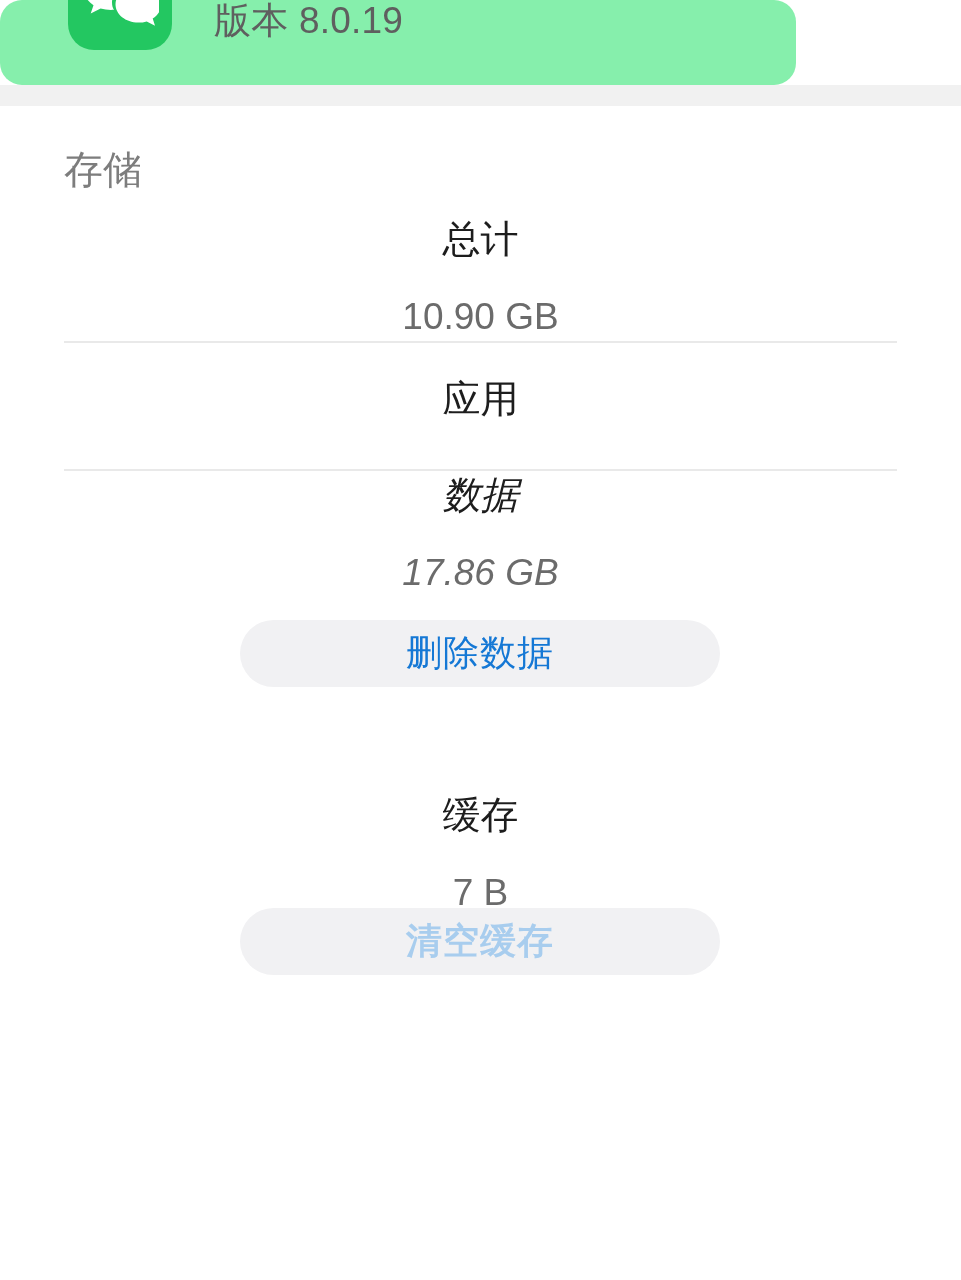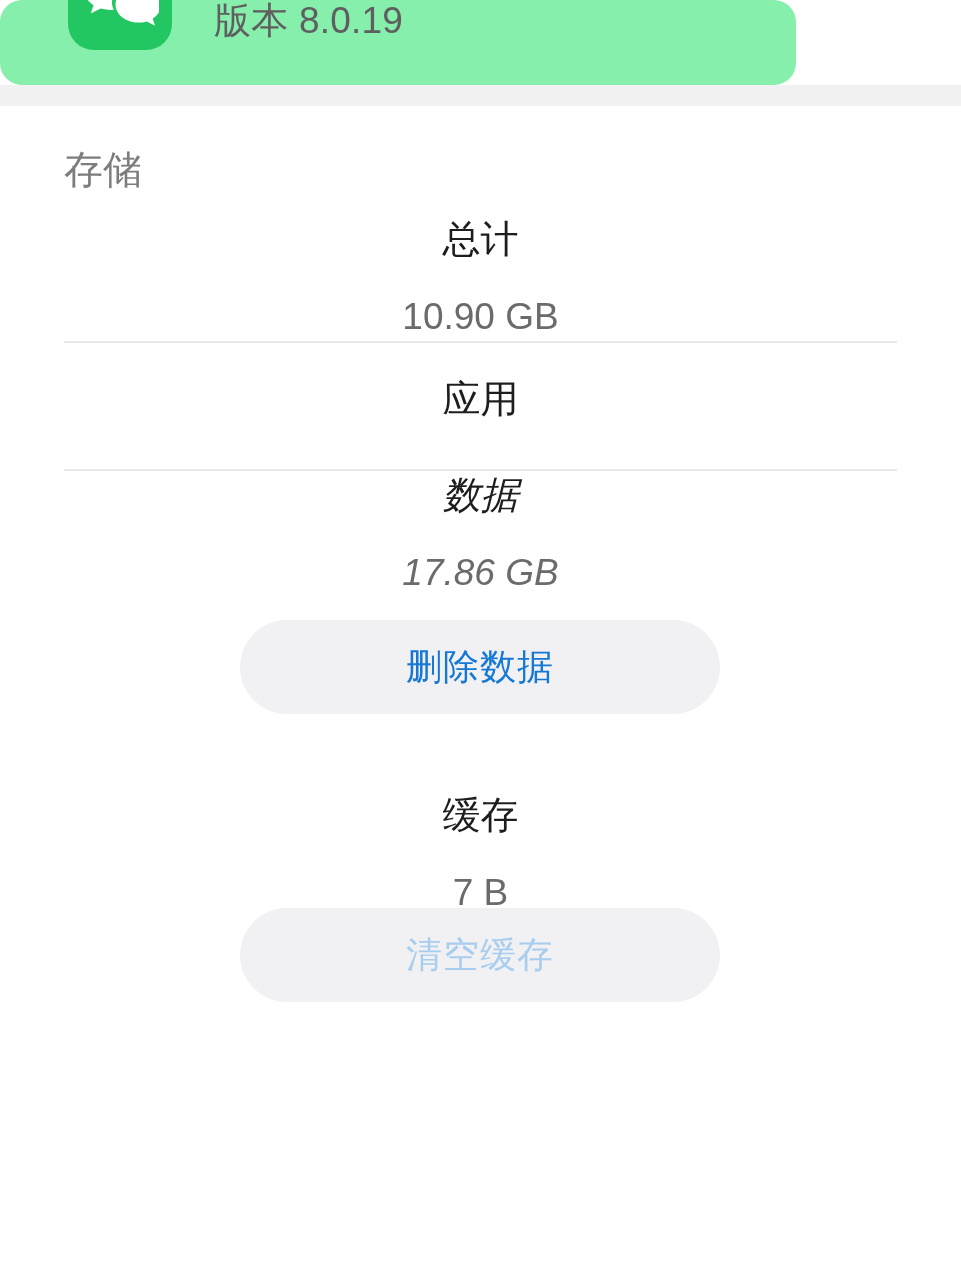--- a/index.html
+++ b/index.html
@@ -121,41 +121,42 @@
     background: #e9e9e9;
   }
   .divider-1 { top: 235px; }
   .divider-2 { top: 363px; }
 
   
   .pill-button {
     position: absolute;
     left: 240px;
     width: 480px;
-    height: 94px;
+    height: 67px;
     border: none;
     border-radius: 48px;
     background: #f1f1f3;
     font-family: "Liberation Sans", "DejaVu Sans", sans-serif;
     font-size: 36px;
     letter-spacing: 1px;
     cursor: pointer;
     padding: 0;
     display: flex;
     align-items: center;
     justify-content: center;
   }
   .btn-delete-data {
     top: 514px;
     color: #1578d5;
   }
   .btn-clear-cache {
     top: 802px;
     color: #a8cdee;
     cursor: default;
+    font-weight: bold;
   }
 </style>
 </head>
 <body>
 
 <div class="app-header">
 
   <div class="app-icon">
     <svg width="78" height="72" viewBox="0 0 78 72" xmlns="http://www.w3.org/2000/svg" aria-hidden="true">
       <path d="M30 2C14.5 2 2 12.4 2 25.2c0 7.3 4.1 13.8 10.5 18L9.7 51.6l9.9-5.1c3.2 0.9 6.7 1.4 10.4 1.4 1 0 2-0.04 3-0.12C31.6 45.6 31 43.1 31 40.4 31 28.3 42.8 18.6 57.4 18.6c1 0 2 0.05 3 0.15C57.6 9.1 44.9 2 30 2z" fill="#ffffff"></path>

